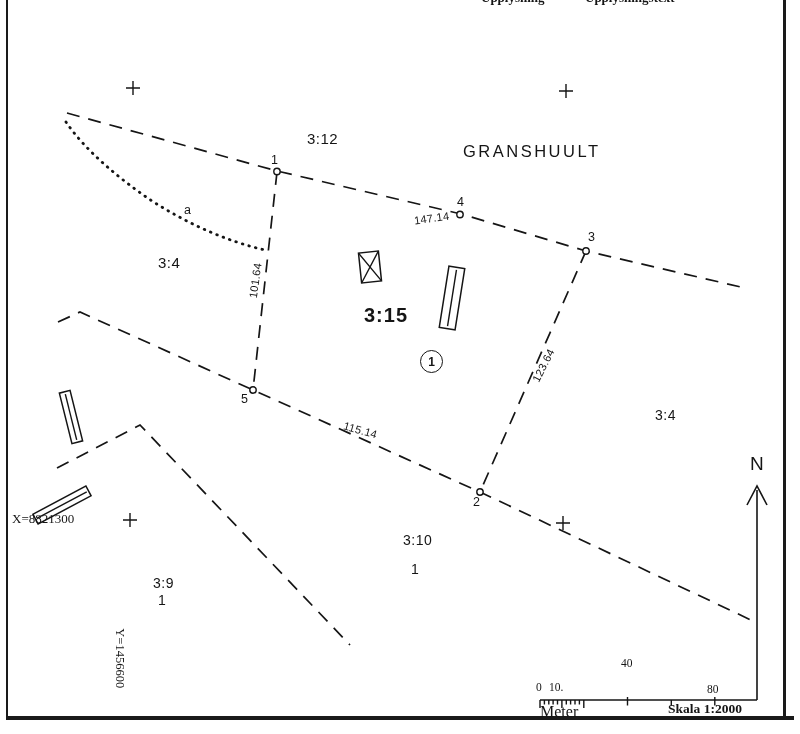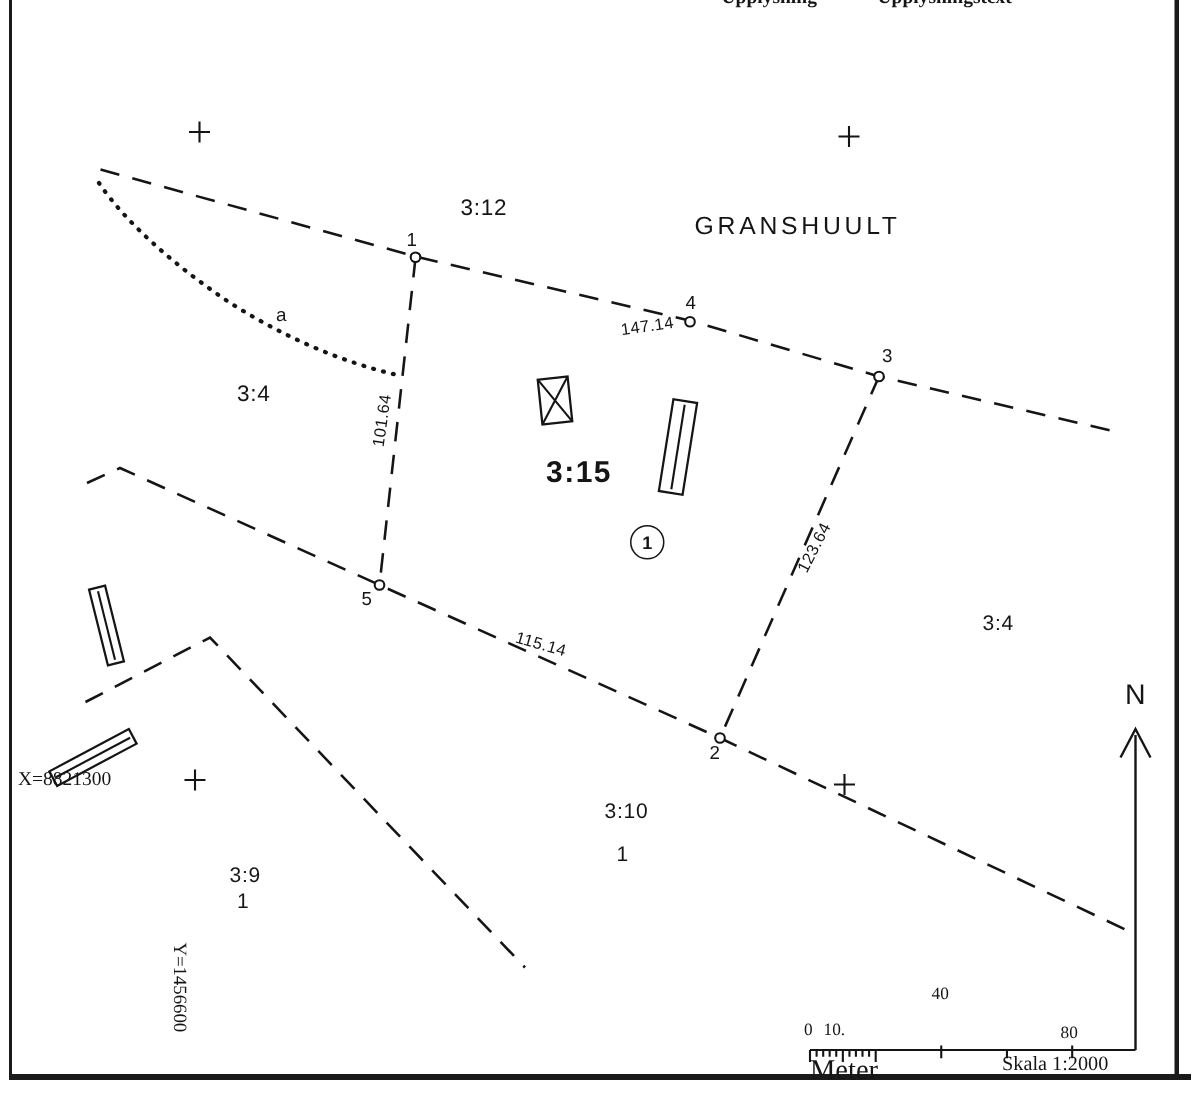--- a/index.html
+++ b/index.html
@@ -13,22 +13,22 @@
   .cuttxt{font-size:13px;font-weight:600;}
   .parcel{font-size:15px;letter-spacing:0.5px;}
   .parcel-sm{font-size:14px;letter-spacing:0.5px;}
   .big-parcel{font-size:20px;font-weight:600;letter-spacing:1px;}
   .place{font-size:16.5px;letter-spacing:2.5px;}
   .ptlbl{font-size:12.5px;}
   .meas{font-size:11px;letter-spacing:0.3px;}
   .coord{font-size:12.5px;}
   .nlbl{font-size:19px;}
   .sc-num{font-size:11.5px;}
-  .sc-word{font-size:19px;}
-  .skala{font-size:13.5px;font-weight:400;}
+  .sc-word{font-size:16px;}
+  .skala{font-size:13.5px;font-weight:700;}
   .circ1{position:absolute;left:420px;top:350px;width:21px;height:21px;border:1.6px solid #151515;
          border-radius:50%;display:flex;align-items:center;justify-content:center;
          font-size:12px;font-weight:600;}
   svg{position:absolute;left:0;top:0;}
   .dash{fill:none;stroke:#151515;stroke-width:1.7;stroke-dasharray:13 9;}
   .dots{fill:none;stroke:#151515;stroke-width:2.8;stroke-dasharray:0.6 6.2;stroke-linecap:round;}
   .bld{fill:#fff;stroke:#151515;stroke-width:1.5;}
   .bln{fill:none;stroke:#151515;stroke-width:1.4;}
   .solid{fill:none;stroke:#151515;stroke-width:1.6;}
   .thin{fill:none;stroke:#151515;stroke-width:1.4;}

